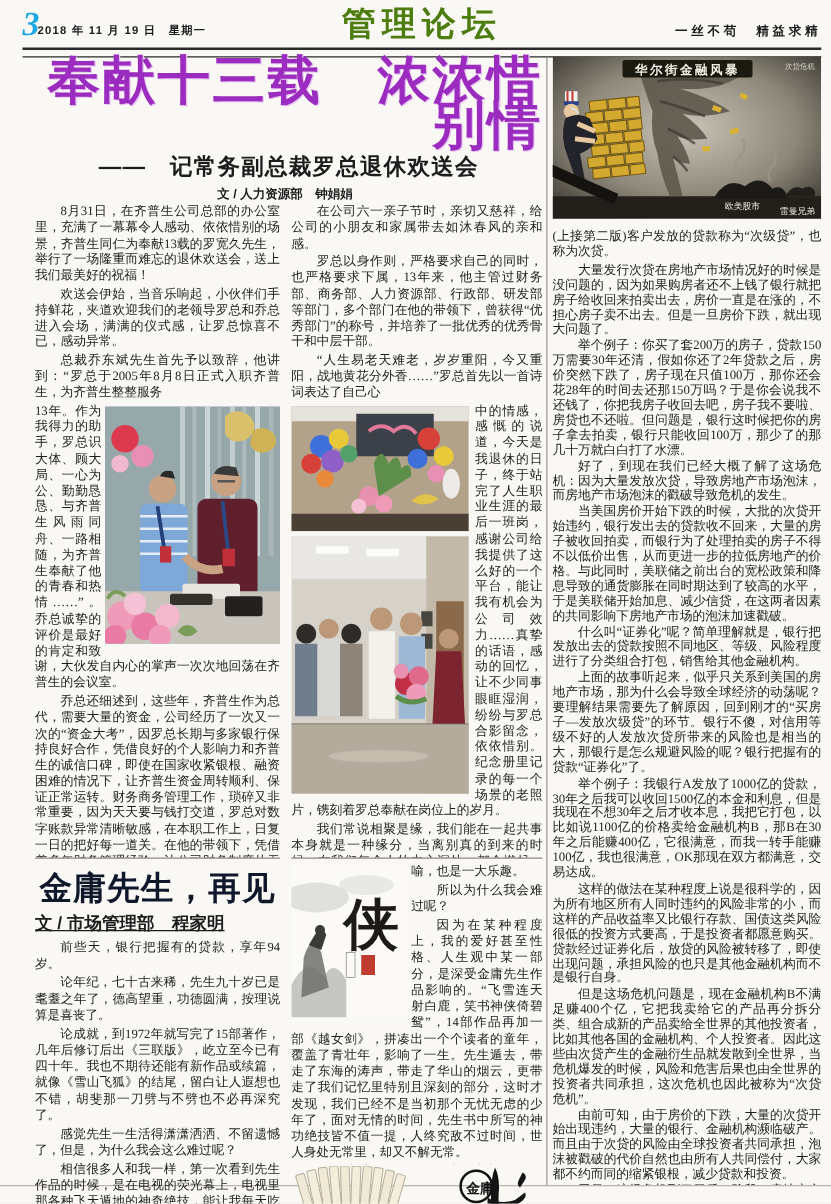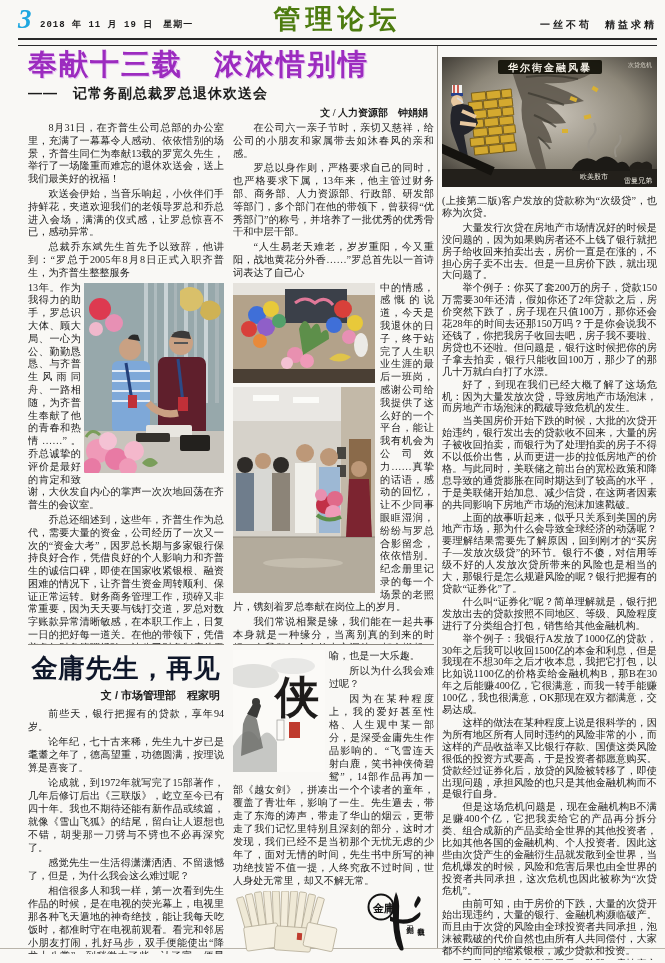--- a/index.html
+++ b/index.html
@@ -6,69 +6,69 @@
   .page {
     position:relative; width:665px; height:963px; margin:0 auto;
     background:#f9f8f5;
     font-family:"Liberation Serif","DejaVu Serif",serif;
     color:#1c1c1c; overflow:hidden;
   }
   
   .masthead { position:absolute; left:18px; right:8px; top:4px; height:34px; }
   .page-num { position:absolute; left:0; top:0; font-family:"Liberation Serif",serif;
     font-style:italic; font-weight:bold; font-size:27px; color:#1ea7e0; line-height:30px; }
-  .issue-date { position:absolute; left:22px; top:14px; font-size:9px; font-weight:bold;
-    font-family:Liberation Mono, monospace; letter-spacing:1px; }
+  .issue-date { position:absolute; left:12px; top:14px; font-size:9px; font-weight:bold;
+    font-family:Liberation Sans, sans-serif; letter-spacing:1px; }
   .section-title { position:absolute; left:0; right:0; top:0; text-align:center;
     font-family:"Liberation Sans","DejaVu Sans",sans-serif;
     font-size:27px; font-weight:900; color:#4d7c0f; letter-spacing:5px; line-height:30px; }
   .slogan { position:absolute; right:0; top:14px; font-size:10px; font-weight:bold;
     font-family:Liberation Serif, serif; letter-spacing:3px; }
   .masthead-rule { position:absolute; left:18px; right:8px; top:38px; height:5px;
     border-top:2px solid #2a2a2a; border-bottom:1px solid #2a2a2a; }
   .bottom-rule { position:absolute; left:0; right:0; top:948px; height:1px; background:#b9b4aa; }
   .col-divider { position:absolute; left:437px; top:46px; width:1px; height:902px; background:#9a968e; }
 
   
   .left-region { position:absolute; left:28px; top:44px; width:406px; height:904px; }
-  .a1-title { text-align:left; font-family:"Liberation Sans","DejaVu Sans",sans-serif;
-    font-size:29px; font-weight:900; color:#9c2bbf; letter-spacing:2px; line-height:36px;
+  .a1-title { text-align:right; font-family:"Liberation Sans","DejaVu Sans",sans-serif;
+    font-size:42px; font-weight:900; color:#9c2bbf; letter-spacing:2px; line-height:36px;
     text-shadow:1px 1px 0 #e6c5f2; margin-top:2px; }
-  .a1-subtitle { font-family:"Liberation Sans","DejaVu Sans",sans-serif;
-    font-size:14px; font-weight:bold; letter-spacing:1px; margin-top:3px; }
-  .a1-byline { text-align:right; font-family:Liberation Serif, serif;
+  .a1-subtitle { text-align:center; font-family:"Liberation Sans","DejaVu Sans",sans-serif;
+    font-size:18px; font-weight:bold; letter-spacing:1px; margin-top:3px; }
+  .a1-byline { text-align:center; font-family:Liberation Sans, sans-serif;
     font-size:10px; font-weight:bold; margin:3px 6px 2px 0; }
   .columns { display:flex; gap:9px; }
   .newscol { position:relative; }
   .col-a { width:196px; }
   .col-b { width:201px; }
   .sec1 { height:522px; overflow:hidden; }
   .sec2 { height:305px; overflow:hidden; border-top:1px solid #8e8a82; padding-top:4px; }
   .col-a .sec1 p, .col-a .sec1 .wraptext { font-size:10.2px; line-height:12.8px; }
   .col-b .sec1 p, .col-b .sec1 .wraptext { font-size:10.2px; line-height:12.8px; }
   .newscol p { margin:0 0 2px 0; text-indent:2em; text-align:justify; }
   .newscol p.noindent { text-indent:0; }
   .wraptext { text-align:justify; margin:0 0 2px 0; }
   .float-right-img { float:right; margin:1px 0 2px 3px; }
   .float-left-img { float:left; margin:1px 4px 2px 0; }
   .photo-stack { float:left; width:142px; margin:1px 5px 2px 0; }
   .photo-stack svg { display:block; margin-bottom:4px; }
 
   
   .a2-title { text-align:center; font-size:26px; font-weight:bold; color:#0f172a;
     letter-spacing:1px; line-height:32px; margin-top:4px; }
-  .a2-byline { text-align:right; font-family:"Liberation Sans","DejaVu Sans",sans-serif;
-    font-size:11px; font-weight:bold; margin:3px 4px 4px 0; }
+  .a2-byline { font-family:"Liberation Sans","DejaVu Sans",sans-serif;
+    font-size:14px; font-weight:bold; margin:3px 4px 4px 0;text-decoration:underline; }
   .sec2 p { font-size:10.1px; line-height:13px; }
   .sec2b { display:flex; flex-direction:column; height:305px; }
   .a2b-text { flex:1 1 auto; overflow:hidden; }
   .a2b-imgs { flex:0 0 64px; display:flex; justify-content:space-between; align-items:center; padding:0 2px; }
 
   
-  .right-col { position:absolute; left:442px; top:57px; width:215px; height:903px; overflow:hidden; }
+  .right-col { position:absolute; left:442px; top:45px; width:215px; height:903px; overflow:hidden; }
   .right-col p { margin:0 0 1px 0; text-indent:2em; text-align:justify;
     font-size:10.2px; line-height:11.9px; }
   .right-col p.caption { text-indent:0; margin:4px 0 3px 0; }
   .cartoon-wrap { width:215px; height:130px; }
 
   svg text { font-family:"Liberation Sans","DejaVu Sans",sans-serif; }
   svg .serif-t { font-family:"Liberation Serif","DejaVu Serif",serif; }
 </style>
 </head>
 <body>
@@ -378,22 +378,22 @@
       <text x="210" y="10" font-size="6" fill="#d8d4c8" text-anchor="end">次贷危机</text>
       <text x="152" y="122" font-size="7" fill="#efece2" text-anchor="middle">欧美股市</text>
       <text x="196" y="126" font-size="7" fill="#efece2" text-anchor="middle">雷曼兄弟</text>
     </svg>
 
     <p class="caption">(上接第二版)客户发放的贷款称为“次级贷”，也称为次贷。</p>
     <p>大量发行次贷在房地产市场情况好的时候是没问题的，因为如果购房者还不上钱了银行就把房子给收回来拍卖出去，房价一直是在涨的，不担心房子卖不出去。但是一旦房价下跌，就出现大问题了。</p>
     <p>举个例子：你买了套200万的房子，贷款150万需要30年还清，假如你还了2年贷款之后，房价突然下跌了，房子现在只值100万，那你还会花28年的时间去还那150万吗？于是你会说我不还钱了，你把我房子收回去吧，房子我不要啦、房贷也不还啦。但问题是，银行这时候把你的房子拿去拍卖，银行只能收回100万，那少了的那几十万就白白打了水漂。</p>
     <p>好了，到现在我们已经大概了解了这场危机：因为大量发放次贷，导致房地产市场泡沫，而房地产市场泡沫的戳破导致危机的发生。</p>
     <p>当美国房价开始下跌的时候，大批的次贷开始违约，银行发出去的贷款收不回来，大量的房子被收回拍卖，而银行为了处理拍卖的房子不得不以低价出售，从而更进一步的拉低房地产的价格。与此同时，美联储之前出台的宽松政策和降息导致的通货膨胀在同时期达到了较高的水平，于是美联储开始加息、减少信贷，在这两者因素的共同影响下房地产市场的泡沫加速戳破。</p>
+    <p>什么叫“证券化”呢？简单理解就是，银行把发放出去的贷款按照不同地区、等级、风险程度进行了分类组合打包，销售给其他金融机构。</p>
     <p>上面的故事听起来，似乎只关系到美国的房地产市场，那为什么会导致全球经济的动荡呢？要理解结果需要先了解原因，回到刚才的“买房子—发放次级贷”的环节。银行不傻，对信用等级不好的人发放次贷所带来的风险也是相当的大，那银行是怎么规避风险的呢？银行把握有的贷款“证券化”了。</p>
-    <p>什么叫“证券化”呢？简单理解就是，银行把发放出去的贷款按照不同地区、等级、风险程度进行了分类组合打包，销售给其他金融机构。</p>
     <p>举个例子：我银行A发放了1000亿的贷款，30年之后我可以收回1500亿的本金和利息，但是我现在不想30年之后才收本息，我把它打包，以比如说1100亿的价格卖给金融机构B，那B在30年之后能赚400亿，它很满意，而我一转手能赚100亿，我也很满意，OK那现在双方都满意，交易达成。</p>
     <p>这样的做法在某种程度上说是很科学的，因为所有地区所有人同时违约的风险非常的小，而这样的产品收益率又比银行存款、国债这类风险很低的投资方式要高，于是投资者都愿意购买。贷款经过证券化后，放贷的风险被转移了，即使出现问题，承担风险的也只是其他金融机构而不是银行自身。</p>
     <p>但是这场危机问题是，现在金融机构B不满足赚400个亿，它把我卖给它的产品再分拆分类、组合成新的产品卖给全世界的其他投资者，比如其他各国的金融机构、个人投资者。因此这些由次贷产生的金融衍生品就发散到全世界，当危机爆发的时候，风险和危害后果也由全世界的投资者共同承担，这次危机也因此被称为“次贷危机”。</p>
     <p>由前可知，由于房价的下跌，大量的次贷开始出现违约，大量的银行、金融机构濒临破产。而且由于次贷的风险由全球投资者共同承担，泡沫被戳破的代价自然也由所有人共同偿付，大家都不约而同的缩紧银根，减少贷款和投资。</p>
     <p>于是，这场危机到了最后一阶段，房地产市场泡沫被戳破、信贷困难、实体经济的崩溃。没人买东西、也没人继续投资，最后整个经济体系陷入了大规模的衰退之中。简单来讲，这就是2008年金融危机爆发的整个过程了。</p>
   </div>
 
 </div>
 
 </body></html>

